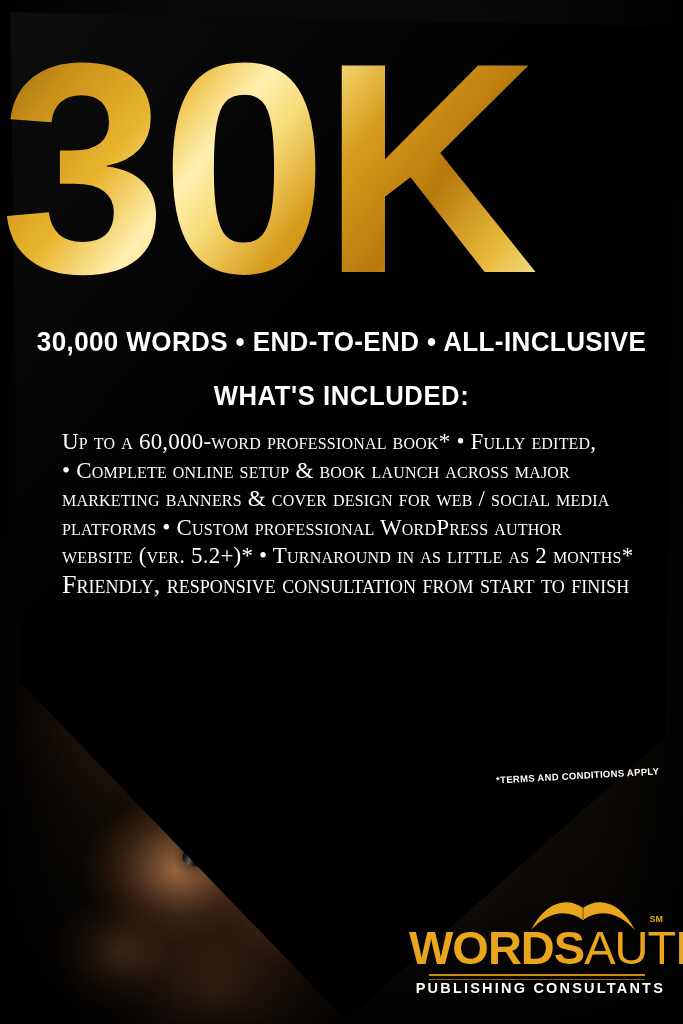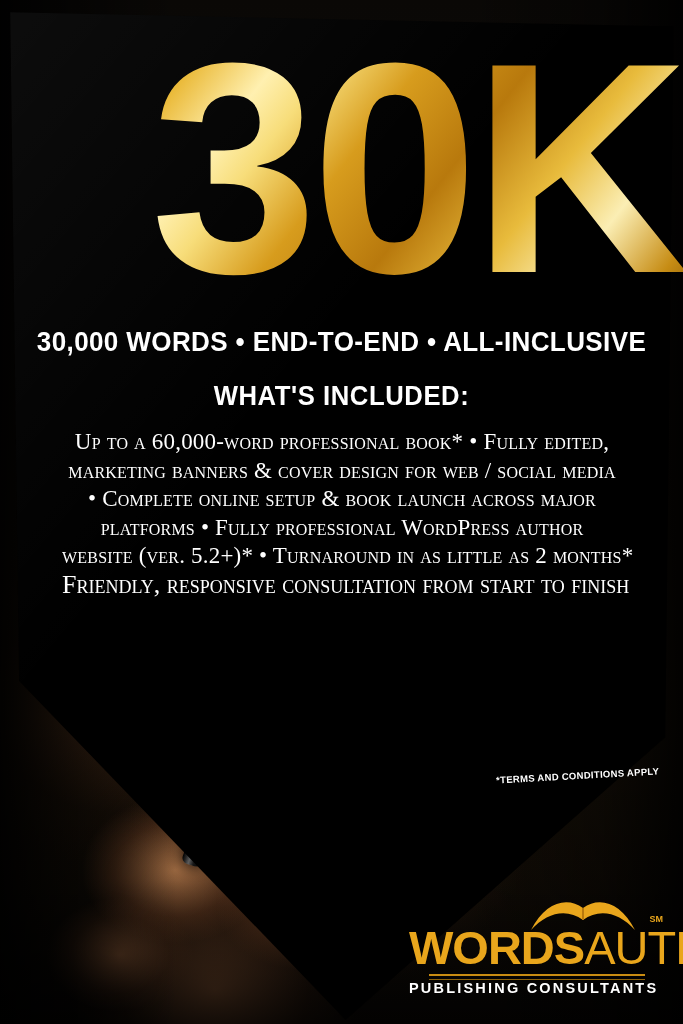--- a/index.html
+++ b/index.html
@@ -102,21 +102,21 @@
     clip-path: polygon(1.5% 1.2%, 98.6% 2.6%, 97.4% 72.0%, 50.6% 99.6%, 2.8% 66.5%);
     pointer-events: none;
   }
 
   
   .headline {
     position: absolute;
     top: 18px;
     left: 0;
     width: 683px;
-    text-align: right;
+    text-align: left;
     font-family: "Liberation Sans", sans-serif;
     font-weight: bold;
     font-size: 300px;
     line-height: 300px;
     letter-spacing: -6px;
     background: linear-gradient(128deg,
         #8a5b06 0%,
         #c9901a 12%,
         #e8b42c 24%,
         #fff0b0 34%,
@@ -160,21 +160,21 @@
     letter-spacing: 0.6px;
     transform: scaleX(0.95);
   }
 
   
   .body-copy {
     position: absolute;
     top: 428px;
     left: 62px;
     width: 560px;
-    text-align: center;
+    text-align: left;
     color: #ffffff;
     font-size: 20.5px;
     line-height: 28.5px;
     font-family: "Liberation Serif", serif;
     font-weight: normal;
   }
   .body-copy .ln {
     display: block;
     white-space: nowrap;
   }
@@ -252,21 +252,21 @@
     position: absolute;
     left: 0; top: 3px;
     width: 216px;
     border-top: 1px solid #8d6108;
   }
   .logo-sub {
     position: absolute;
     left: 0;
     top: 86px;
     width: 256px;
-    text-align: left;
+    text-align: right;
     color: #ffffff;
     font-size: 14.5px;
     font-weight: bold;
     letter-spacing: 2.2px;
   }
 </style>
 </head>
 <body>
 
 <div id="poster">
@@ -281,23 +281,23 @@
   <div class="panel-edge"></div>
 
   <div class="headline">30K</div>
 
   <div class="subline">30,000 WORDS  •  END-TO-END  •  ALL-INCLUSIVE</div>
 
   <div class="whats-included">WHAT'S INCLUDED:</div>
 
   <div class="body-copy">
     <span class="ln sc">Up to a 60,000-word professional book* • Fully edited,</span>
+    <span class="ln sc">• Complete online setup &amp; book launch across major</span>
     <span class="ln sc">marketing banners &amp; cover design for web / social media</span>
-    <span class="ln sc">• Complete online setup &amp; book launch across major</span>
-    <span class="ln sc">platforms • Fully professional WordPress author</span>
+    <span class="ln sc">platforms • Custom professional WordPress author</span>
     <span class="ln sc">website (ver. 5.2+)* • Turnaround in as little as 2 months*</span>
     <span class="last-line">Friendly, responsive consultation from start to finish</span>
   </div>
 
   <div class="terms">*TERMS AND CONDITIONS APPLY</div>
 
   <div class="logo">
     <svg class="logo-arc" viewBox="0 0 112 40">
       <path d="M4 36 C 18 8, 40 2, 56 14 C 72 2, 94 8, 108 36 C 92 18, 72 14, 56 26 C 40 14, 20 18, 4 36 Z" fill="#e9a61c"></path>
       <path d="M56 14 L56 26" stroke="#b8790d" stroke-width="2" fill="none"></path>

